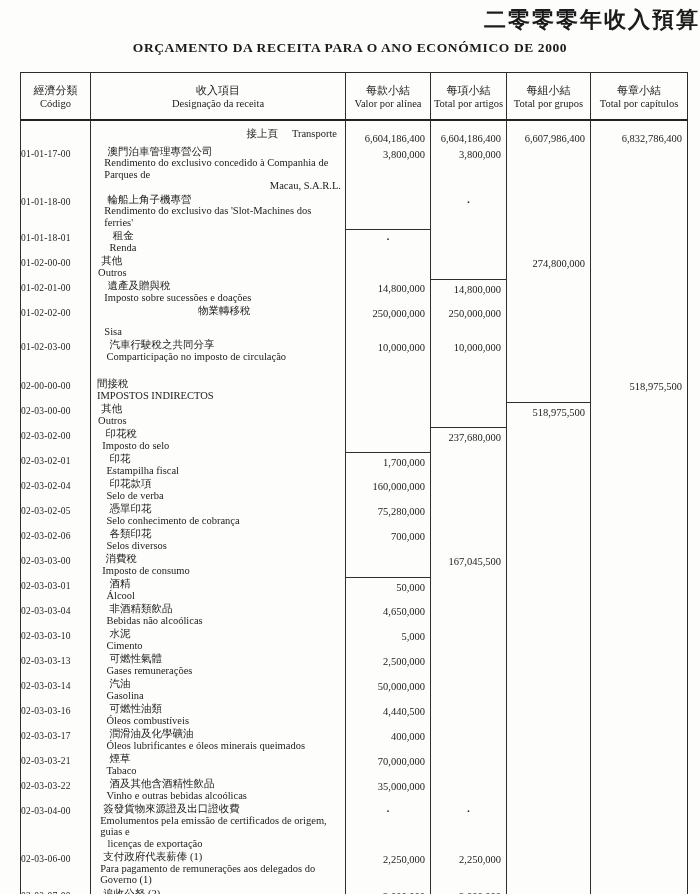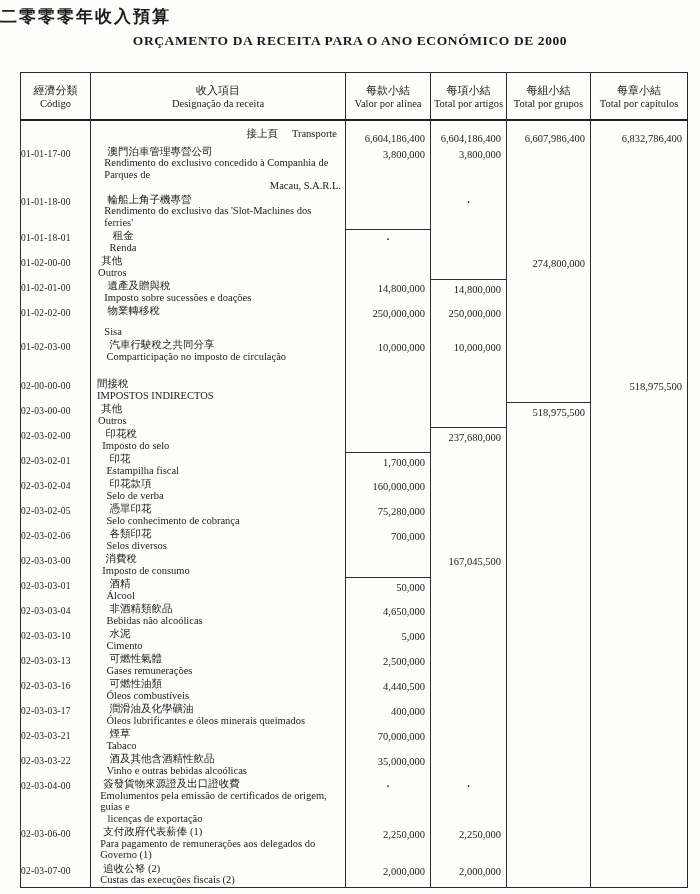--- a/index.html
+++ b/index.html
@@ -4,22 +4,22 @@
 <style>
   html,body { margin:0; padding:0; background:#ffffff; }
   .page {
     width:700px; height:894px; position:relative;
     background:#fdfdfb;
     font-family:"Liberation Serif", serif;
     color:#1b1b1b;
     overflow:hidden;
   }
   .title-zh {
-    text-align:left; padding-top:5px;
-    font-size:17px; font-weight:bold; letter-spacing:2px;
+    text-align:right; padding-top:5px;
+    font-size:22px; font-weight:bold; letter-spacing:2px;
   }
   .title-pt {
     text-align:center; margin-top:5px;
     font-size:13.5px; font-weight:600; letter-spacing:0.6px;
   }
   table.budget {
     position:absolute; left:20px; top:72px; width:667px;
     border-collapse:collapse; table-layout:fixed;
     border:1.5px solid #2a2a2a;
   }
@@ -161,21 +161,21 @@
             <div class="pt" style="padding-left: 0.7em;">Imposto sobre sucessões e doações</div>
           </td>
           <td class="num">14,800,000</td>
           <td class="num rule-top">14,800,000</td>
           <td class="num"></td>
           <td class="num"></td>
         </tr>
         <tr>
           <td class="code">01-02-02-00</td>
           <td class="desig">
-            <div class="zh" style="padding-left: 1em;">物業轉移稅</div>
+            <div class="zh" style="padding-left: 1em; text-align: center;">物業轉移稅</div>
             <div class="pt" style="padding-left: 0.7em; margin-top: 9px;">Sisa</div>
           </td>
           <td class="num">250,000,000</td>
           <td class="num">250,000,000</td>
           <td class="num"></td>
           <td class="num"></td>
         </tr>
         <tr>
           <td class="code">01-02-03-00</td>
           <td class="desig">
@@ -316,20 +316,31 @@
           <td class="num"></td>
           <td class="num"></td>
         </tr>
         <tr>
           <td class="code">02-03-03-13</td>
           <td class="desig">
             <div class="zh" style="padding-left: 1.2em;">可燃性氣體</div>
             <div class="pt" style="padding-left: 0.9em;">Gases remunerações</div>
           </td>
           <td class="num">2,500,000</td>
+          <td class="num"></td>
+          <td class="num"></td>
+          <td class="num"></td>
+        </tr>
+        <tr>
+          <td class="code">02-03-03-14</td>
+          <td class="desig">
+            <div class="zh" style="padding-left: 1.2em;">汽油</div>
+            <div class="pt" style="padding-left: 0.9em;">Gasolina</div>
+          </td>
+          <td class="num">50,000,000</td>
           <td class="num"></td>
           <td class="num"></td>
           <td class="num"></td>
         </tr>
         <tr>
           <td class="code">02-03-03-16</td>
           <td class="desig">
             <div class="zh" style="padding-left: 1.2em;">可燃性油類</div>
             <div class="pt" style="padding-left: 0.9em;">Óleos combustíveis</div>
           </td>

